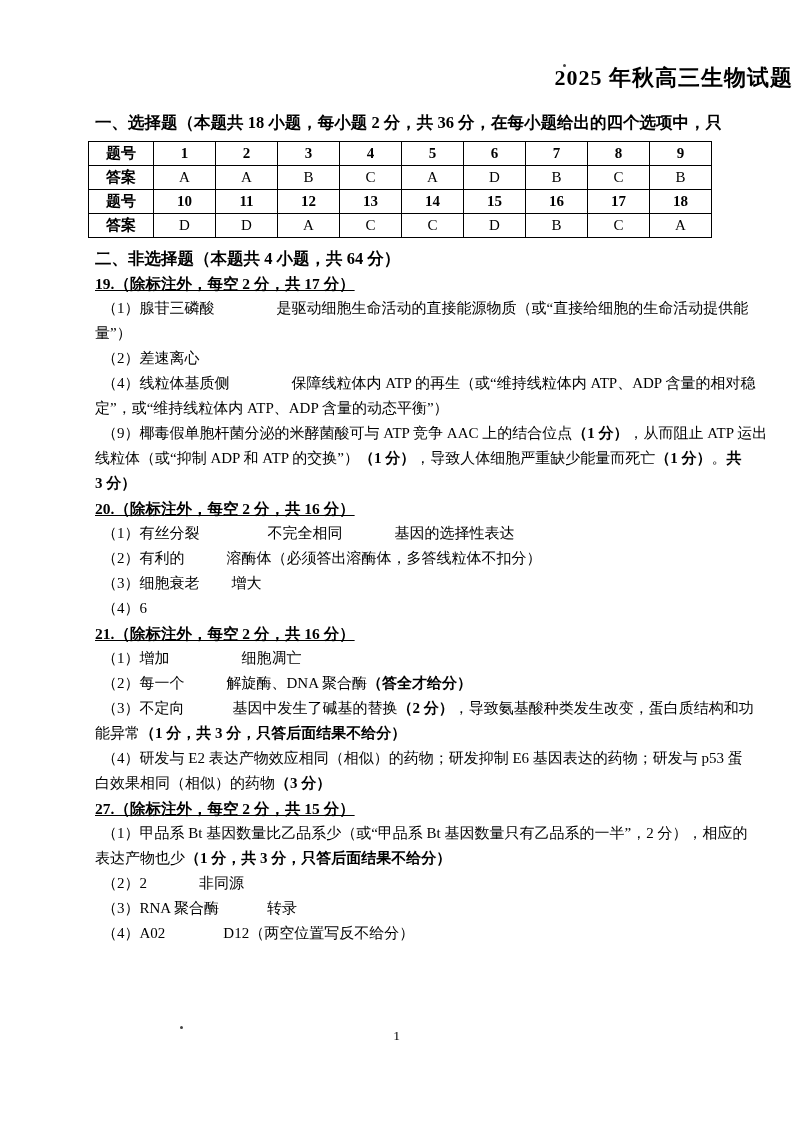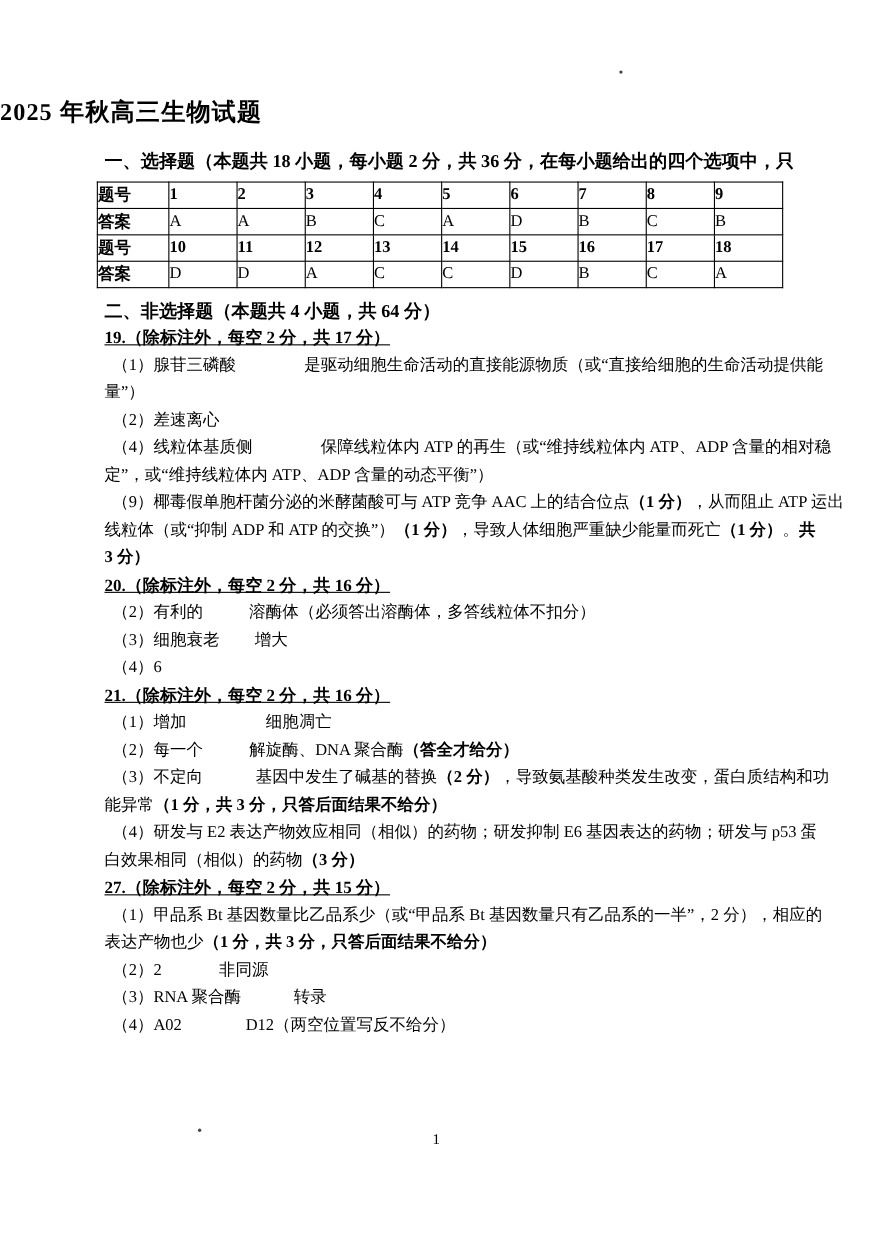--- a/index.html
+++ b/index.html
@@ -1,22 +1,22 @@
 <!DOCTYPE html>
 <html><head>
 <meta charset="utf-8">
 <style>
   html,body{margin:0;padding:0;background:#888;}
   .page{position:relative;width:793px;height:1122px;background:#ffffff;margin:0 auto;
         font-family:"Liberation Serif","DejaVu Serif",serif;color:#000;overflow:hidden;}
-  .title{padding-top:86px;text-align:left;font-size:22px;font-weight:700;line-height:32px;letter-spacing:1px;}
+  .title{padding-top:62px;text-align:right;font-size:22px;font-weight:700;line-height:32px;letter-spacing:1px;}
   .intro{margin:14px 80px 0 95px;font-weight:700;font-size:16.5px;line-height:30px;}
   .intro div{white-space:nowrap;}
   table.ans{border-collapse:collapse;margin:3px 0 0 88px;table-layout:fixed;}
-  table.ans td{border:1.8px solid #000;height:23px;text-align:left;vertical-align:middle;
+  table.ans td{border:1.8px solid #000;height:23px;text-align:center;vertical-align:middle;
         font-size:15px;padding:0;margin-top:22px;}
   table.ans td.hc{width:64px;font-weight:700;font-family:"Liberation Sans","DejaVu Sans",sans-serif;}
   table.ans td.qc{width:61px;font-weight:700;}
   table.ans td.ac{width:61px;font-weight:400;}
   .content{margin:8px 75px 0 95px;font-size:15px;line-height:25px;}
   .ln{white-space:nowrap;}
   .ln.h1{font-weight:700;font-size:16.5px;}
   .ln.h2{font-weight:700;font-size:15.5px;text-decoration:underline;}
   .ln.ind{padding-left:7px;}
   .b{font-weight:700;}
@@ -97,20 +97,21 @@
       <div class="ln h2"><span>19.（除标注外，每空 2 分，共 17 分）</span></div>
       <div class="ln ind"><span>（1）腺苷三磷酸</span><span class="gap" style="width: 62px;"></span><span>是驱动细胞生命活动的直接能源物质（或“直接给细胞的生命活动提供能</span></div>
       <div class="ln"><span>量”）</span></div>
       <div class="ln ind"><span>（2）差速离心</span></div>
       <div class="ln ind"><span>（4）线粒体基质侧</span><span class="gap" style="width: 62px;"></span><span>保障线粒体内 ATP 的再生（或“维持线粒体内 ATP、ADP 含量的相对稳</span></div>
       <div class="ln"><span>定”，或“维持线粒体内 ATP、ADP 含量的动态平衡”）</span></div>
       <div class="ln ind"><span>（9）椰毒假单胞杆菌分泌的米酵菌酸可与 ATP 竞争 AAC 上的结合位点</span><span class="b">（1 分）</span><span>，从而阻止 ATP 运出</span></div>
       <div class="ln"><span>线粒体（或“抑制 ADP 和 ATP 的交换”）</span><span class="b">（1 分）</span><span>，导致人体细胞严重缺少能量而死亡</span><span class="b">（1 分）</span><span>。</span><span class="b">共</span></div>
       <div class="ln"><span class="b">3 分）</span></div>
       <div class="ln h2"><span>20.（除标注外，每空 2 分，共 16 分）</span></div>
+      <div class="ln ind"><span>（1）有丝分裂</span><span class="gap" style="width: 68px;"></span><span>不完全相同</span><span class="gap" style="width: 52px;"></span><span>基因的选择性表达</span></div>
       <div class="ln ind"><span>（2）有利的</span><span class="gap" style="width: 42px;"></span><span>溶酶体（必须答出溶酶体，多答线粒体不扣分）</span></div>
       <div class="ln ind"><span>（3）细胞衰老</span><span class="gap" style="width: 32px;"></span><span>增大</span></div>
       <div class="ln ind"><span>（4）6</span></div>
       <div class="ln h2"><span>21.（除标注外，每空 2 分，共 16 分）</span></div>
       <div class="ln ind"><span>（1）增加</span><span class="gap" style="width: 72px;"></span><span>细胞凋亡</span></div>
       <div class="ln ind"><span>（2）每一个</span><span class="gap" style="width: 42px;"></span><span>解旋酶、DNA 聚合酶</span><span class="b">（答全才给分）</span></div>
       <div class="ln ind"><span>（3）不定向</span><span class="gap" style="width: 48px;"></span><span>基因中发生了碱基的替换</span><span class="b">（2 分）</span><span>，导致氨基酸种类发生改变，蛋白质结构和功</span></div>
       <div class="ln"><span>能异常</span><span class="b">（1 分，共 3 分，只答后面结果不给分）</span></div>
       <div class="ln ind"><span>（4）研发与 E2 表达产物效应相同（相似）的药物；研发抑制 E6 基因表达的药物；研发与 p53 蛋</span></div>
       <div class="ln"><span>白效果相同（相似）的药物</span><span class="b">（3 分）</span></div>

